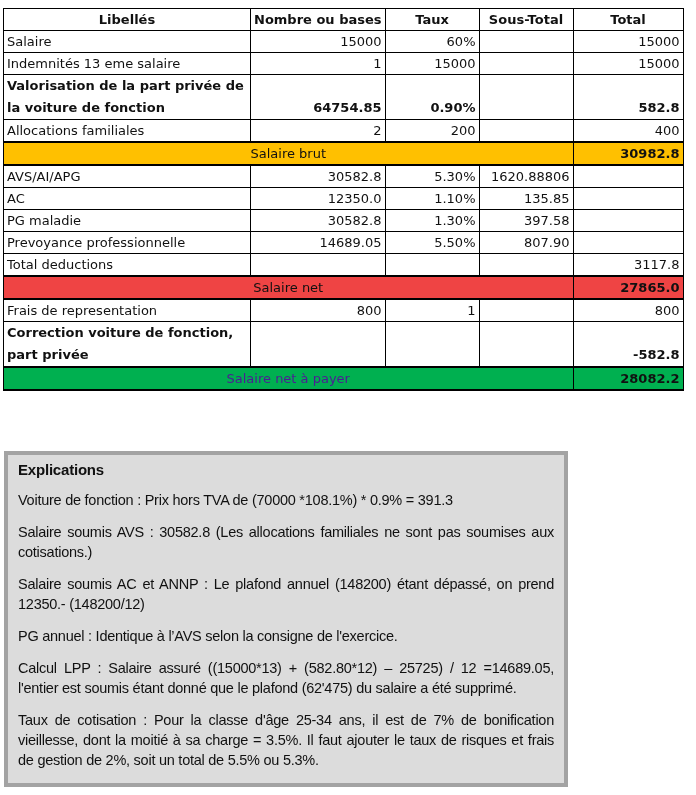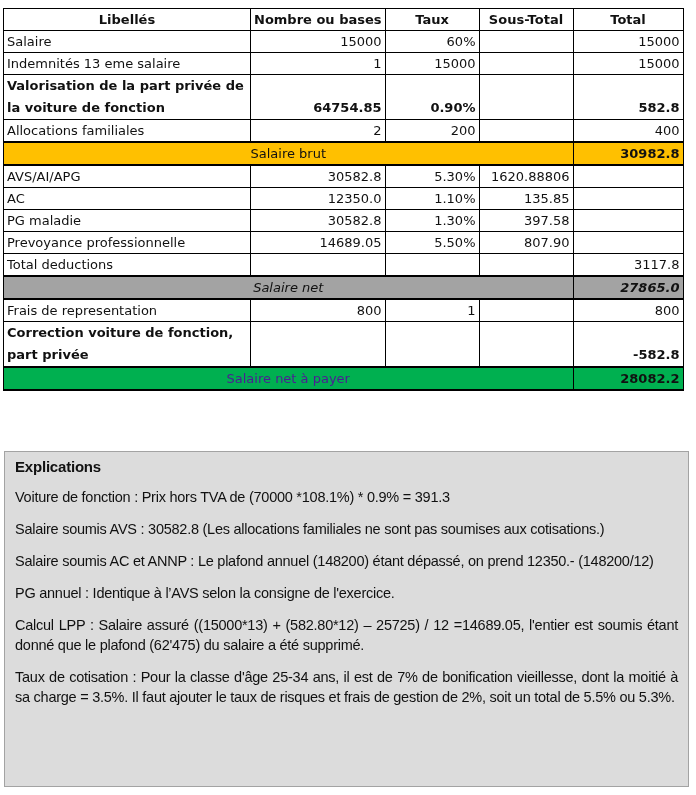--- a/index.html
+++ b/index.html
@@ -17,33 +17,33 @@
     height: 21px;
     line-height: 21px;
     white-space: nowrap;
     overflow: hidden;
   }
   .tbl th { font-weight: bold; text-align: center; background: #fff; }
   .tbl td.num { text-align: right; }
   .tbl tr.tall td { height: 44px; line-height: 22px; vertical-align: bottom; font-weight: bold; }
   .tbl tr.tall td.lbl { white-space: normal; vertical-align: top; }
   .tbl tr.brut td { background: #ffc000; margin-top: 36px; }
-  .tbl tr.net td { background: #a3a3a3; font-style: italic; }
+  .tbl tr.net td { background: #ef4444; }
   .tbl tr.pay td { background: #00b050; border-top: 2px solid #000; border-bottom: 2px solid #000; }
   .tbl tr.brut td, .tbl tr.net td { border-top: 2px solid #000; border-bottom: 2px solid #000; }
   .tbl td.band-label { text-align: center; }
   .tbl td.band-total { text-align: right; font-weight: bold; }
   .tbl tr.pay td.band-label { color: #4c1d95; }
   .col1 { width: 247px; } .col2 { width: 133px; } .col3 { width: 94px; } .col4 { width: 94px; } .col5 { width: 110px; }
 
   .box {
     position: absolute; left: 4px; top: 451px;
-    width: 685px; height: 336px;
+    width: 564px; height: 336px;
     box-sizing: border-box;
-    border: 1px solid #a3a3a3;
+    border: 4px solid #a3a3a3;
     background: #dcdcdc;
     font-family: "Liberation Sans", sans-serif;
     font-size: 14.5px; color: #111;
     padding: 6px 10px 0 10px;
   }
   .box h3 { margin: 0 0 12px 0; font-size: 15px; font-weight: bold; letter-spacing: -0.2px; }
   .box p { margin: 0 0 12px 0; line-height: 20px; text-align: justify; letter-spacing: -0.25px; }
 </style>
 </head>
 <body>

